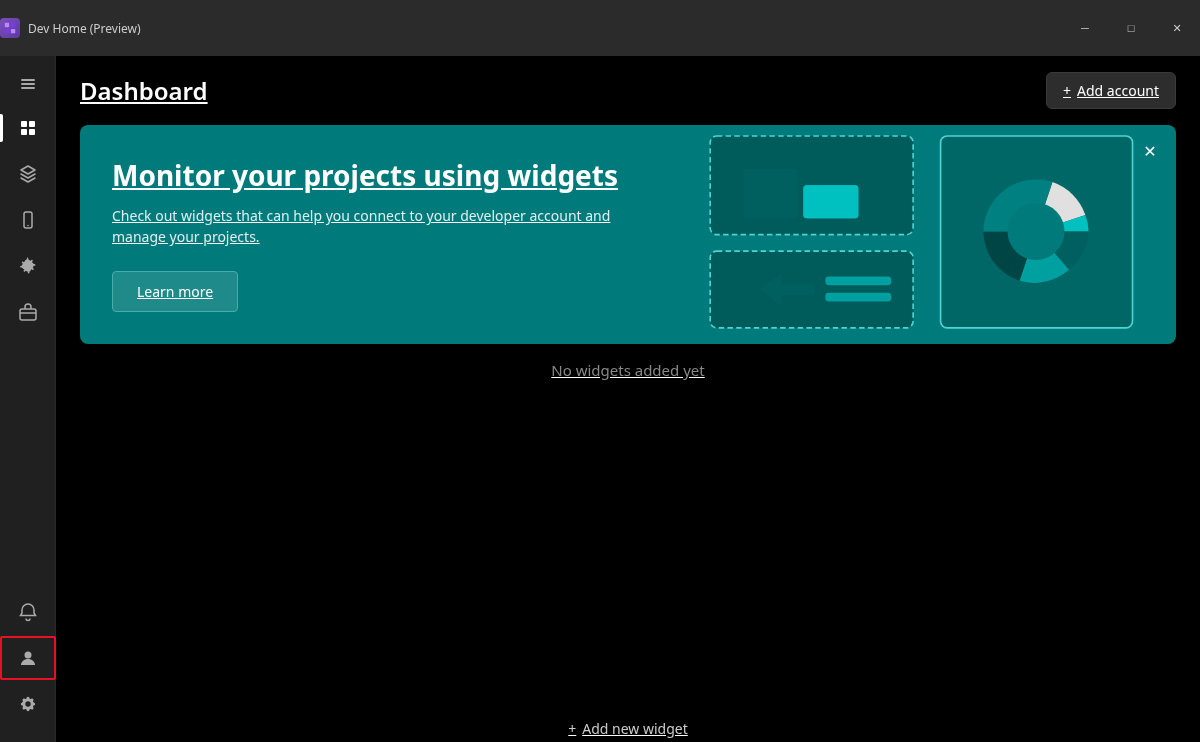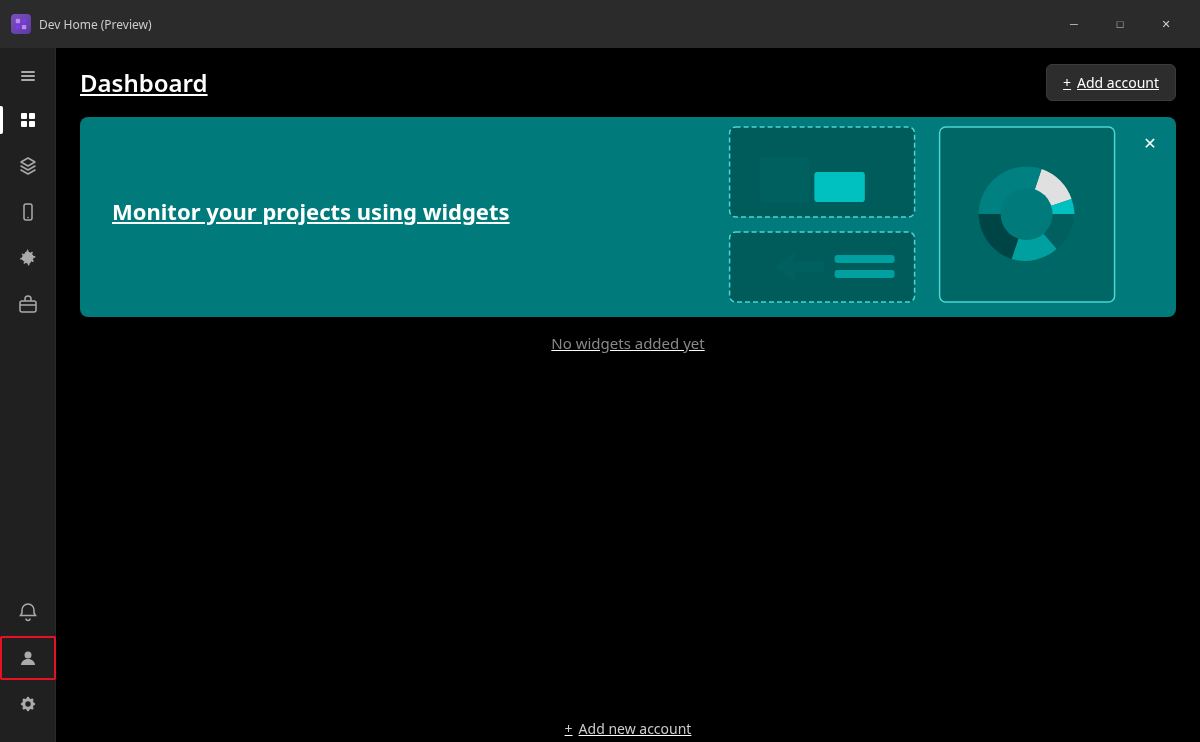--- a/index.html
+++ b/index.html
@@ -10,24 +10,24 @@
       width: 1200px;
       height: 742px;
       overflow: hidden;
       display: flex;
       flex-direction: column;
     }
 
     
     .titlebar {
       background: #2b2b2b;
-      height: 48px;
-      display: flex;
-      align-items: center;
-      padding: 0 11px;
+      height: 56px;
+      display: flex;
+      align-items: center;
+      padding: 0 0;
       flex-shrink: 0;
       user-select: none;
     }
     .titlebar-icon {
       width: 20px;
       height: 20px;
       border-radius: 4px;
       background: linear-gradient(135deg, #7b4fbe, #5c3a9e);
       display: flex;
       align-items: center;
@@ -167,21 +167,21 @@
     }
     .banner-content {
       flex: 1;
       padding: 32px 32px;
       display: flex;
       flex-direction: column;
       justify-content: center;
       max-width: 55%;
     }
     .banner-title {
-      font-size: 22px;
+      font-size: 28px;
       font-weight: 700;
       color: #ffffff;
       margin-bottom: 12px;
       line-height: 1.3;
     }
     .banner-description {
       font-size: 14px;
       color: #e0f0f0;
       margin-bottom: 24px;
       line-height: 1.5;
@@ -365,20 +365,22 @@
       <h1 class="header-title">Dashboard</h1>
       <button class="add-widget-btn">
         <span>+</span>
         <span>Add account</span>
       </button>
     </div>
 
     <div class="banner">
       <div class="banner-content">
         <h2 class="banner-title">Monitor your projects using widgets</h2>
+        <p class="banner-description">Check out widgets that can help you connect to your developer account and manage your projects.</p>
+        <button class="learn-more-btn">Learn more</button>
       </div>
 
       <div class="banner-illustration">
         <svg class="illustration-svg" viewBox="0 0 420 200">
 
           <rect x="10" y="10" width="185" height="90" rx="6" fill="rgba(0,0,0,0.25)" stroke="#4dd4d4" stroke-width="1.5" stroke-dasharray="5,3"></rect>
 
           <rect x="40" y="40" width="50" height="45" rx="3" fill="#005f5f"></rect>
           <rect x="95" y="55" width="50" height="30" rx="3" fill="#00c0c0"></rect>
           <rect x="40" y="40" width="50" height="45" rx="3" fill="#005f5f"></rect>
@@ -412,17 +414,17 @@
         </svg>
       </div>
 
       <button class="banner-close">✕</button>
     </div>
 
     <div class="empty-state">
       <p class="empty-state-text">No widgets added yet</p>
       <button class="add-new-widget-btn">
         <span>+</span>
-        <span>Add new account</span>
+        <span>Add new widget</span>
       </button>
     </div>
   </main>
 </div>
 
 </body></html>

